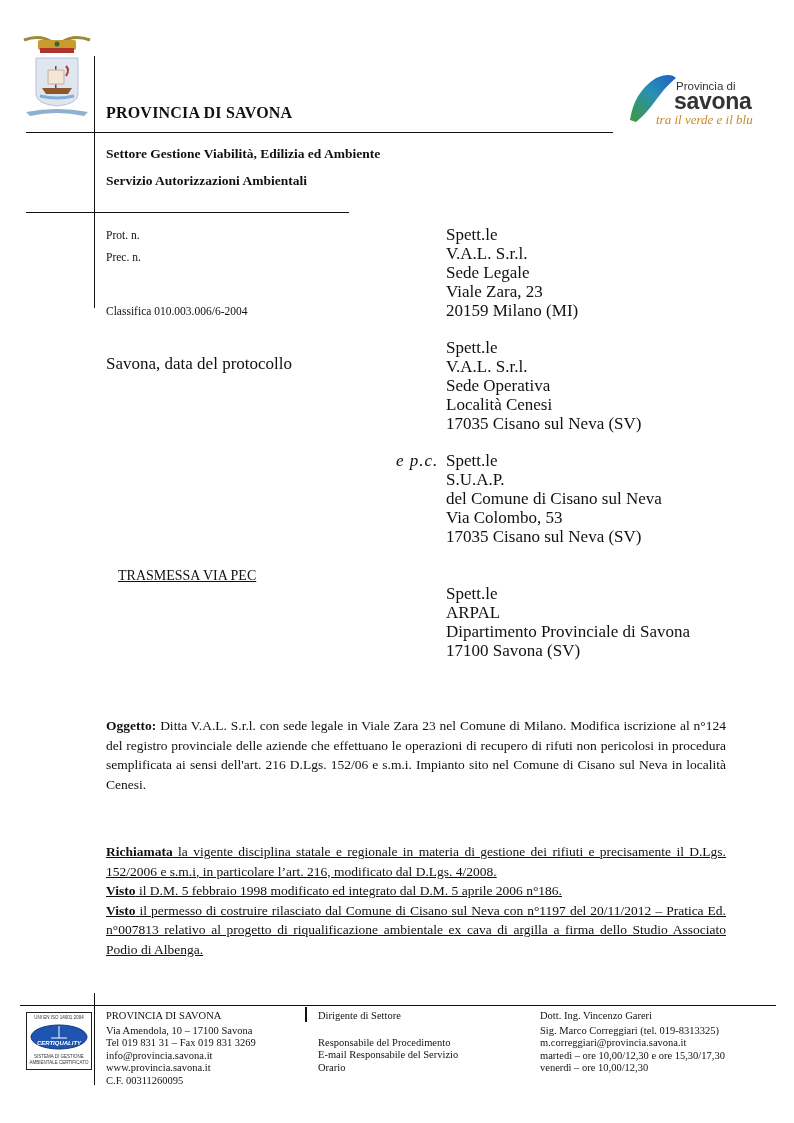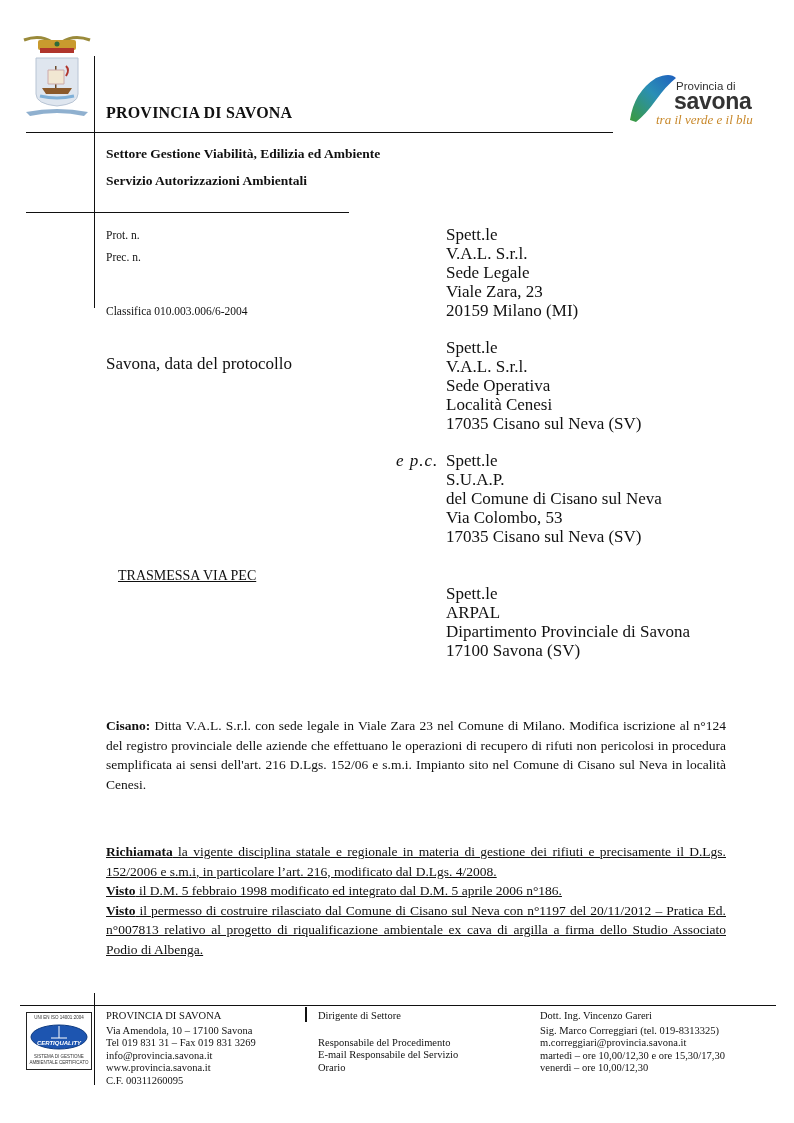--- a/index.html
+++ b/index.html
@@ -100,21 +100,21 @@
 </div>
 
 <div class="abs addr" style="left:446px; top:584px;">
   <div>Spett.le</div>
   <div>ARPAL</div>
   <div>Dipartimento Provinciale di Savona</div>
   <div>17100 Savona (SV)</div>
 </div>
 
 <div class="abs body-text" style="left:106px; top:716px; width:620px;">
-  <b>Cisano:</b> <span>Ditta V.A.L. S.r.l. con sede legale in Viale Zara 23 nel Comune di Milano. Modifica iscrizione al n°124 del registro provinciale delle aziende che effettuano le operazioni di recupero di rifuti non pericolosi in procedura semplificata ai sensi dell'art. 216 D.Lgs. 152/06 e s.m.i. Impianto sito nel Comune di Cisano sul Neva in località Cenesi.</span>
+  <b>Oggetto:</b> <span>Ditta V.A.L. S.r.l. con sede legale in Viale Zara 23 nel Comune di Milano. Modifica iscrizione al n°124 del registro provinciale delle aziende che effettuano le operazioni di recupero di rifuti non pericolosi in procedura semplificata ai sensi dell'art. 216 D.Lgs. 152/06 e s.m.i. Impianto sito nel Comune di Cisano sul Neva in località Cenesi.</span>
 </div>
 
 <div class="abs body-text" style="left:106px; top:842px; width:620px;text-decoration:underline;">
   <div><b>Richiamata</b><span> la vigente disciplina statale e regionale in materia di gestione dei rifiuti e precisamente il D.Lgs. 152/2006 e s.m.i, in particolare l’art. 216, modificato dal D.Lgs. 4/2008.</span></div>
   <div><b>Visto</b><span> il D.M. 5 febbraio 1998 modificato ed integrato dal D.M. 5 aprile 2006 n°186.</span></div>
   <div><b>Visto</b><span> il permesso di costruire rilasciato dal Comune di Cisano sul Neva con n°1197 del 20/11/2012 – Pratica Ed. n°007813 relativo al progetto di riqualificazione ambientale ex cava di argilla a firma dello Studio Associato Podio di Albenga.</span></div>
 </div>
 
 <div class="vline" style="left:94px; top:993px; height:92px;"></div>
 <div class="hline" style="left:20px; top:1005px; width:756px;"></div>

